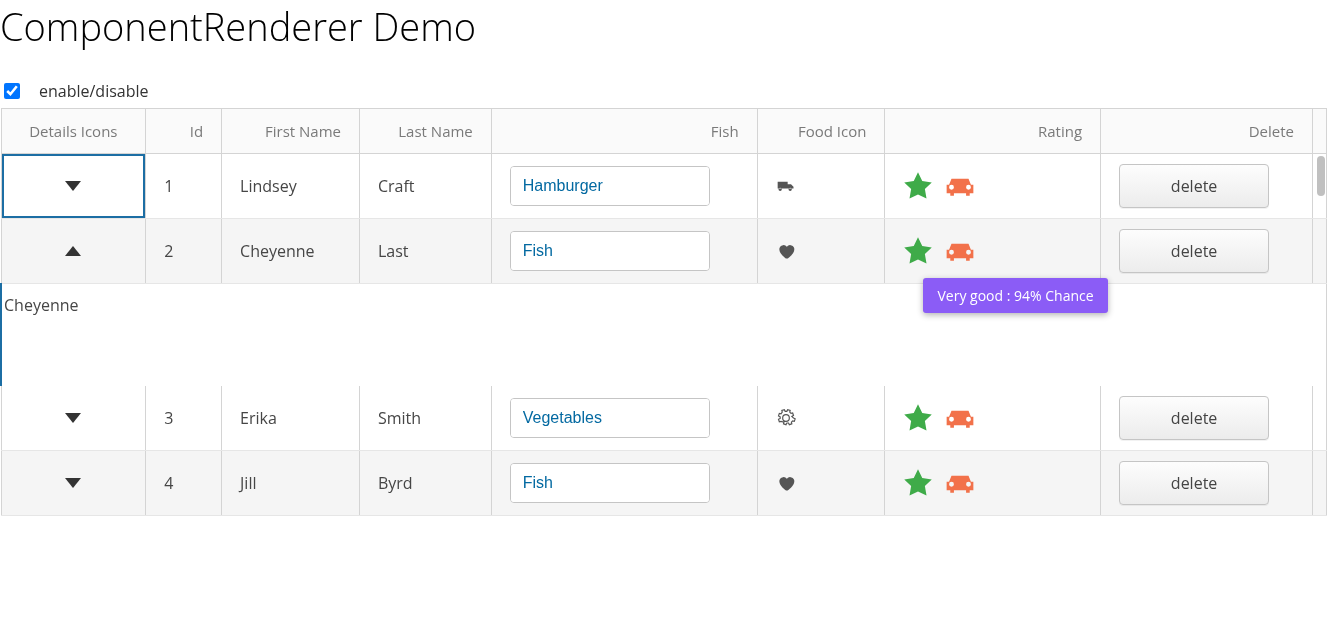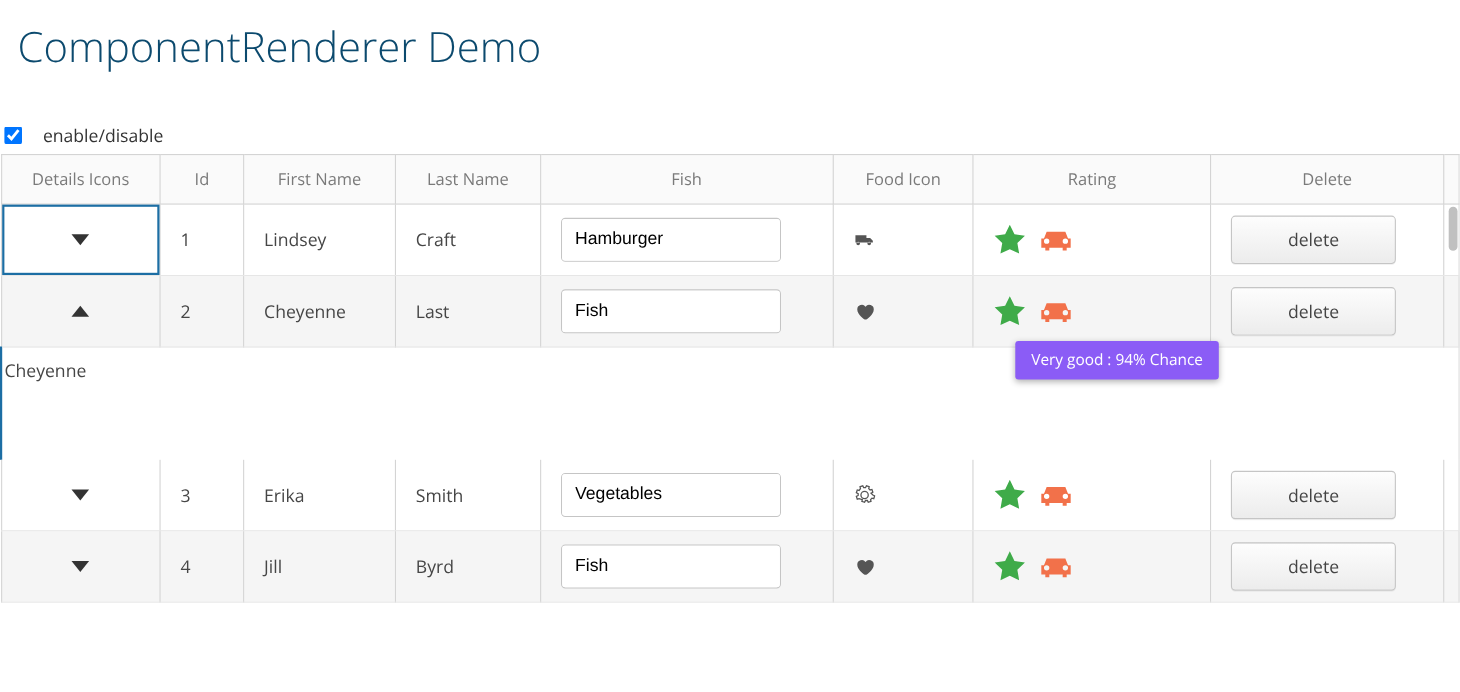--- a/index.html
+++ b/index.html
@@ -1,30 +1,30 @@
 <!DOCTYPE html>
 <html><head>
 <meta charset="utf-8">
 <style>
   * { box-sizing: border-box; }
   html, body { margin: 0; padding: 0; font-family: "Open Sans", "Segoe UI", Arial, sans-serif; color: #464646; }
   body { width: 1327px; }
-  h1 { font-weight: 300; font-size: 38px; margin: 0 0 10px 0; padding: 16px; color: #0c4a6e; }
+  h1 { font-weight: 300; font-size: 38px; margin: 0 0 10px 0; padding: 0; color: #000000; }
   .toggle-row { display: flex; align-items: center; gap: 16px; margin: 28px 0 6px 0; font-size: 16px; color: #333; }
   input[type="checkbox"] { width: 16px; height: 16px; }
 
   .grid { width: 100%; border-collapse: collapse; }
   .header-row { background: #fafafa; border-radius: 13px; }
   .header-cell {
     border: 1px solid #d4d4d4;
     border-left: none;
     padding: 12px 18px;
     font-size: 15px;
     color: #7a7a7a;
-    text-align: center;
+    text-align: right;
     font-weight: 400;
     background: #fafafa;
   }
   .header-cell:first-child { border-left: 1px solid #d4d4d4; }
   .body-row td { border-right: 1px solid #d4d4d4; border-bottom: 1px solid #e6e6e6; padding: 10px 18px; font-size: 16px; vertical-align: middle; height: 62px; }
   .body-row td:first-child { border-left: 1px solid #d4d4d4; }
   .body-row.even { background: #ffffff; }
   .body-row.odd  { background: #f5f5f5; }
   .col-details   { width: 145px; text-align: center; padding: 0 !important; }
   .col-id        { width: 76px; }
@@ -37,21 +37,21 @@
   .col-scroll    { width: 14px; padding:0 !important; }
 
   .details-btn {
     width: 100%; height: 100%; display:flex; align-items:center; justify-content:center;
   }
   .details-btn.focused { outline: 2px solid #1c6ea4; outline-offset: -2px; background:#fff; }
   .tri-down { width:0;height:0;border-left:8px solid transparent;border-right:8px solid transparent;border-top:10px solid #333; }
   .tri-up   { width:0;height:0;border-left:8px solid transparent;border-right:8px solid transparent;border-bottom:10px solid #333; }
 
   .combo { display:flex; width: 200px; border:1px solid #c5c5c5; border-radius:4px; overflow:hidden; background:#fff; }
-  .combo-input { flex:1; border:none; padding:10px 12px; font-size:16px; color:#000000; background:#fff; }
+  .combo-input { flex:1; border:none; padding:10px 12px; font-size:16px; color:#0369a1; background:#fff; }
 
   .btn {
     display:inline-block; padding:10px 28px; font-size:16px; border:1px solid #c5c5c5;
     border-radius:4px; background:linear-gradient(#fdfdfd,#ececec); color:#444;
     box-shadow: 0 1px 0 rgba(0,0,0,0.05);
     min-width: 150px; text-align:center;
   }
 
   .rating-wrap { display:flex; gap:10px; align-items:center; position:relative; }
   svg.icon { display:block; }

